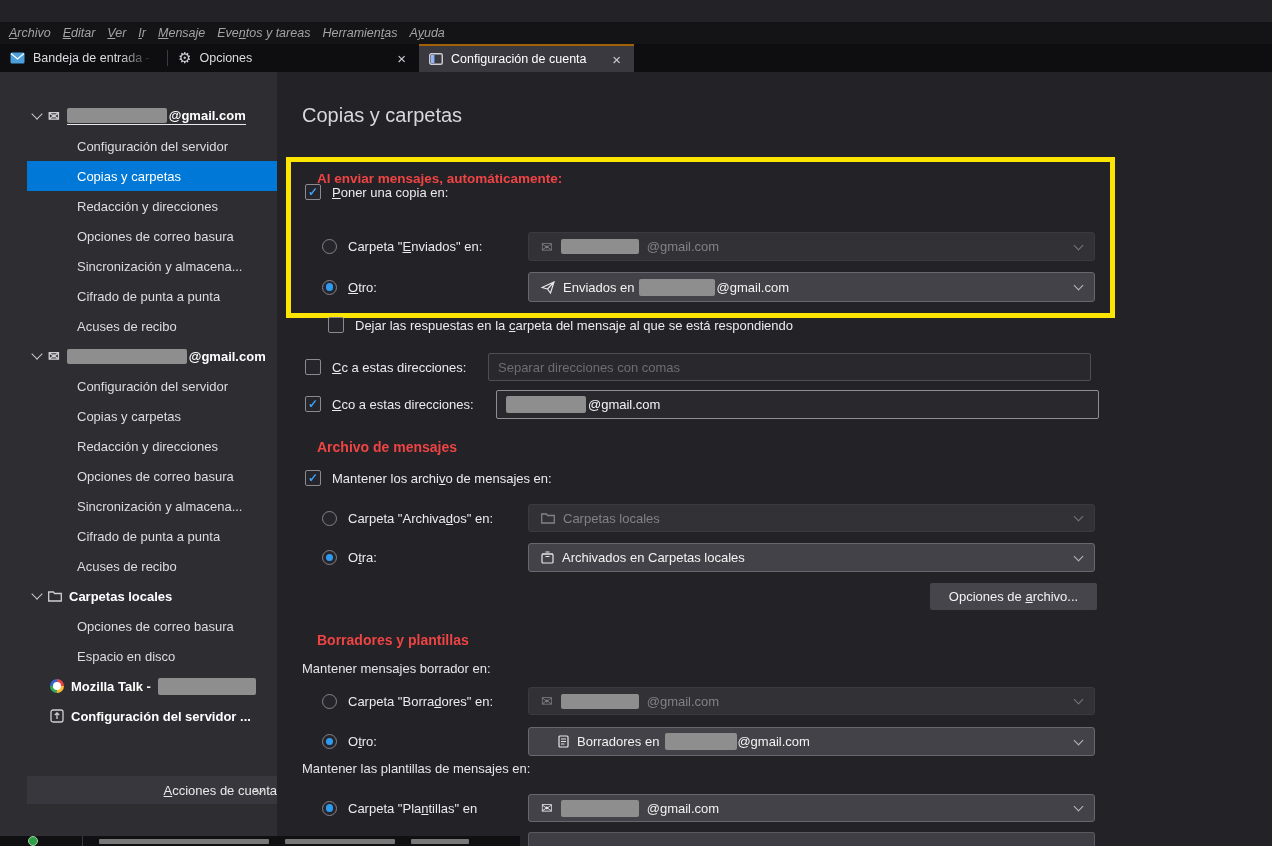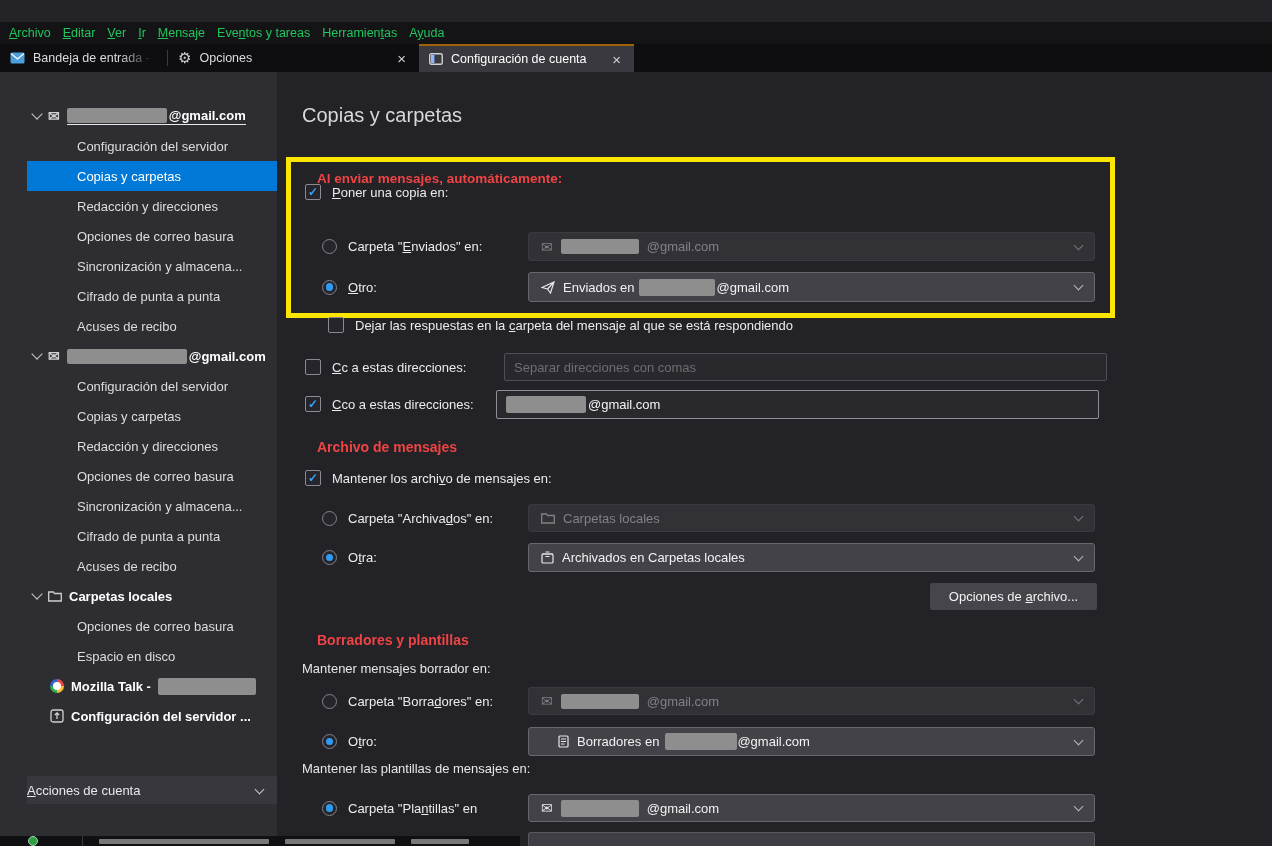--- a/index.html
+++ b/index.html
@@ -9,21 +9,21 @@
 
   
   .titlebar{position:absolute;left:0;top:0;width:100%;height:22px;background:#050506;
             display:flex;align-items:center;gap:7px;padding-left:7px;box-sizing:border-box;}
   .tb-title{color:#f5f5f5;font-size:12px;}
   .tb-logo{width:15px;height:15px;flex:none;display:flex;}
 
   
   .menubar{position:absolute;left:0;top:22px;width:100%;height:22px;background:#141417;
            display:flex;align-items:center;padding-left:3px;box-sizing:border-box;}
-  .menu-item{padding:0 6px;color:#22c55e;font-size:12.5px;cursor:default;}
+  .menu-item{padding:0 6px;color:#a3a3a3;font-size:12.5px;cursor:default;font-style:italic;}
 
   
   .tabbar{position:absolute;left:0;top:44px;width:100%;height:28px;background:#0e0e11;
           display:flex;align-items:stretch;}
   .tab{display:flex;align-items:center;gap:8px;padding:0 10px;box-sizing:border-box;position:relative;
        color:#dcdcde;font-size:12.5px;}
   .tab .ticon{display:flex;flex:none;}
   .tab-label{white-space:nowrap;overflow:hidden;}
   .fade{width:128px;-webkit-mask-image:linear-gradient(90deg,#000 70%,transparent 97%);
         mask-image:linear-gradient(90deg,#000 70%,transparent 97%);}
@@ -40,21 +40,21 @@
   .srow.item{padding-left:50px;}
   .srow.sel{background:#0078d7;color:#fff;}
   .srow.hdr{padding-left:6px;gap:7px;font-weight:bold;color:#fff;}
   .srow.gt{padding-left:23px;gap:7px;font-weight:bold;color:#fff;}
   .tw{width:7px;height:7px;border-right:1.6px solid #c6c6ca;border-bottom:1.6px solid #c6c6ca;
       transform:rotate(45deg);margin-top:-4px;flex:none;}
   .envg{font-size:14px;color:#cfcfd3;line-height:1;}
   .acct-ul{display:inline-flex;align-items:center;gap:2px;border-bottom:1px solid #e9e9eb;padding-bottom:1px;}
   .redact{background:#8e8e8e;border-radius:2px;display:inline-block;flex:none;}
   .acct-actions{position:absolute;left:27px;top:704px;width:250px;height:28px;background:#38373d;
-                display:flex;align-items:center;justify-content:flex-start;color:#e9e9eb;}
+                display:flex;align-items:center;justify-content:flex-end;color:#e9e9eb;}
   .acct-actions .tw{position:absolute;right:14px;width:6px;height:6px;margin-top:-2px;}
 
   
   .main{position:absolute;left:277px;top:72px;width:995px;height:774px;background:#232227;}
   .abs{position:absolute;}
   .page-title{font-size:20px;font-weight:400;color:#d8d8da;}
   .sect{font-weight:bold;color:#ef4444;font-size:13.5px;margin-left:15px;}
   .plain{color:#e6e6e8;}
   .hl-box{border:5px solid #fce500;box-sizing:border-box;}
   .crow{position:absolute;display:flex;align-items:center;}
@@ -248,21 +248,21 @@
 
     <div class="crow" style="left:51px;top:243px;height:20px;">
       <span class="cb"></span>
       <span class="lbl">Dejar las respuestas en la <u>c</u>arpeta del mensaje al que se está respondiendo</span>
     </div>
 
     <div class="crow" style="left:28px;top:285px;height:20px;">
       <span class="cb"></span>
       <span class="lbl"><u>C</u>c a estas direcciones:</span>
     </div>
-    <div class="ti idle" style="left:227px;top:281px;width:603px;height:28px;text-align:center;">
+    <div class="ti idle" style="left:211px;top:281px;width:603px;height:28px;text-align:center;">
       <span>Separar direcciones con comas</span>
     </div>
 
     <div class="crow" style="left:28px;top:322px;height:20px;">
       <span class="cb on"></span>
       <span class="lbl"><u>C</u>co a estas direcciones:</span>
     </div>
     <div class="ti focus" style="left:219px;top:318px;width:603px;height:29px;">
       <span class="redact" style="width:80px;height:17px;"></span>
       <span>@gmail.com</span>

